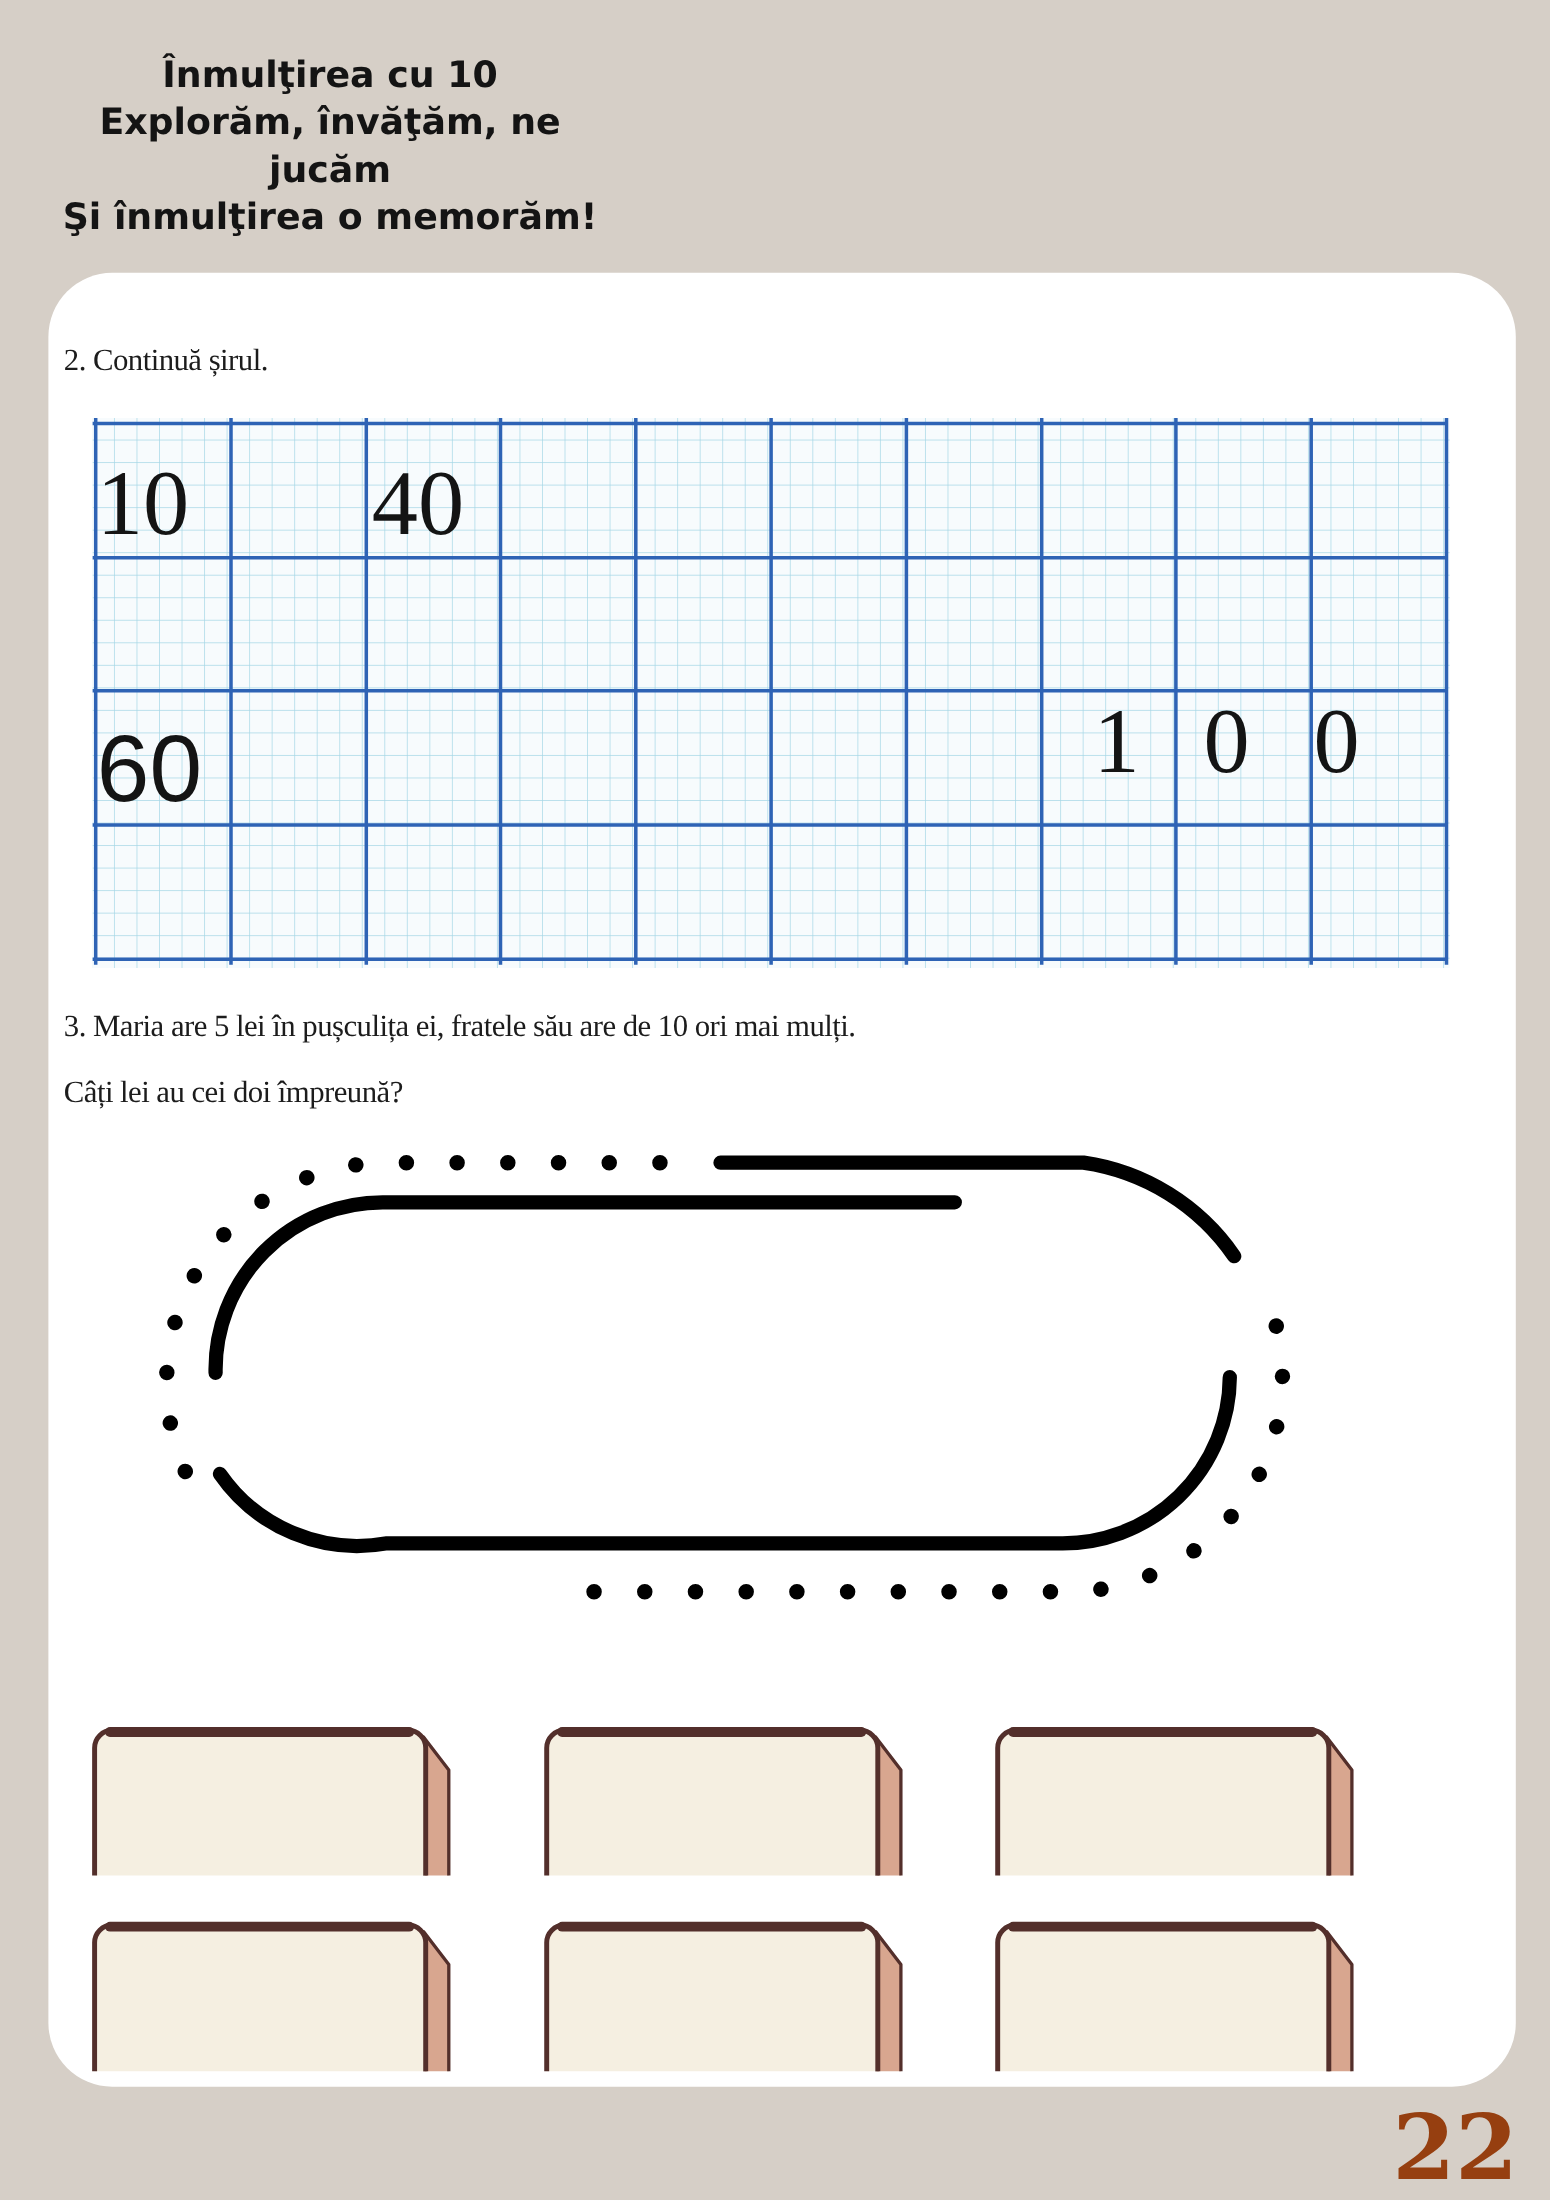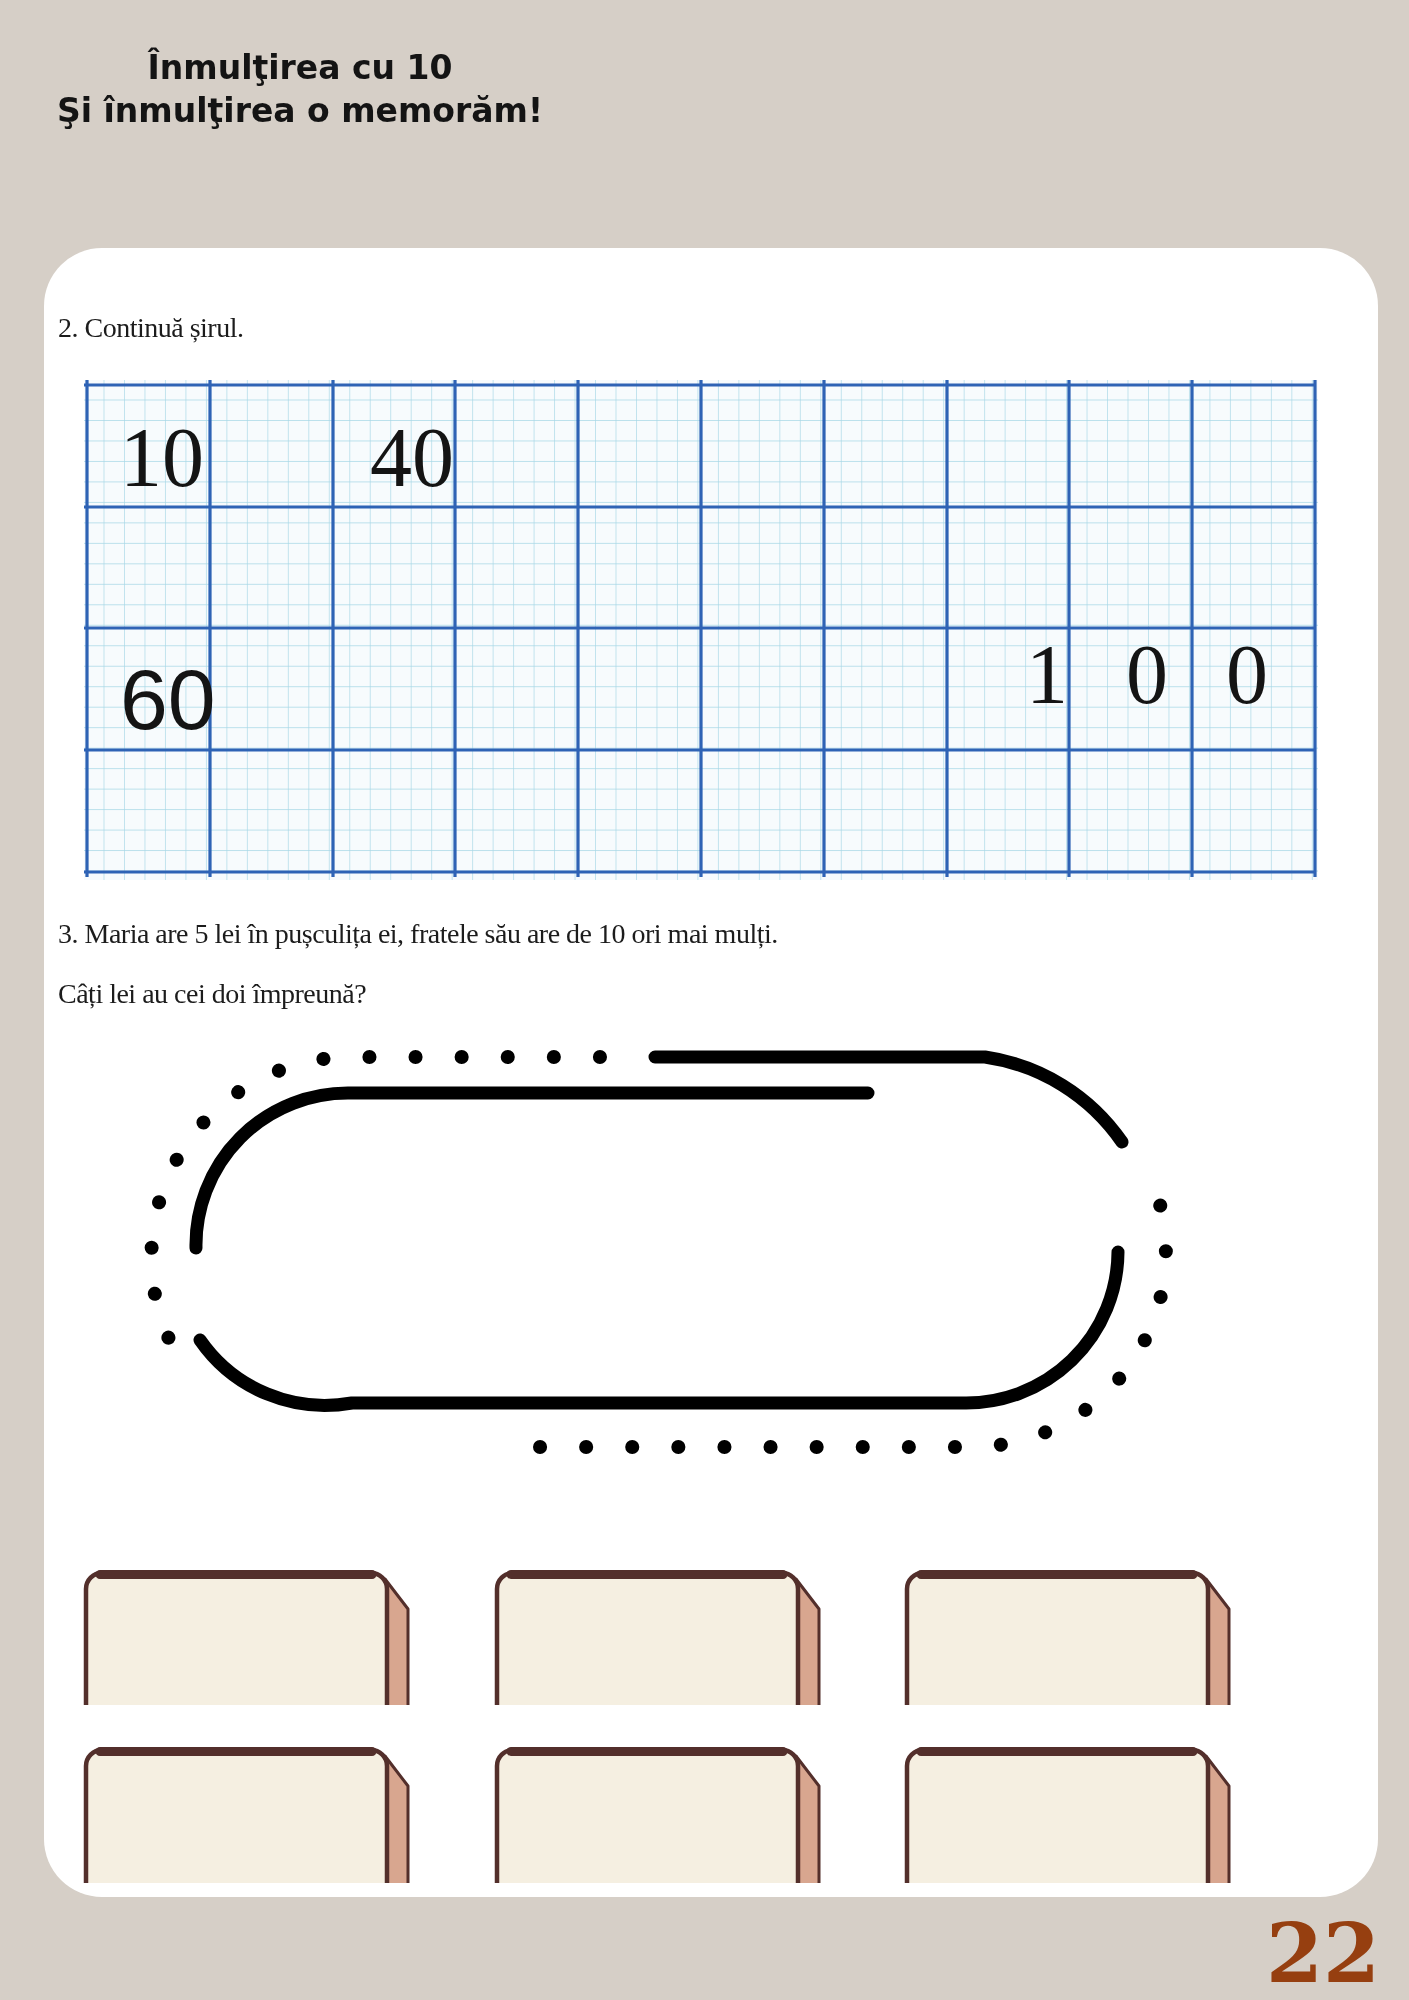--- a/index.html
+++ b/index.html
@@ -14,37 +14,38 @@
   .worksheet-card{
     position:absolute;left:44px;top:248px;width:1334px;height:1649px;
     background:#ffffff;border-radius:58px;
   }
   .prompt{
     position:absolute;font-family:"Liberation Serif",serif;font-size:28px;line-height:52px;color:#1c1c1c;
     white-space:nowrap;letter-spacing:-0.5px;
   }
   .grid-wrap{position:absolute;left:84px;top:380px;width:1234px;height:500px;}
   .grid-num{
-    position:absolute;font-family:"Liberation Serif",serif;font-size:84px;line-height:1;color:#141414;margin-left:32px;
+    position:absolute;font-family:"Liberation Serif",serif;font-size:84px;line-height:1;color:#141414;
   }
   .grid-num.rounded{font-family:Liberation Sans, sans-serif;font-size:86px;}
   .oval-wrap{position:absolute;left:135px;top:1030px;width:1050px;height:440px;}
   .answer-card{position:absolute;width:332px;overflow:hidden;}
   .pagenum{
     position:absolute;right:16px;top:1912px;width:140px;text-align:center;
     font-family:"DejaVu Serif",serif;font-weight:700;font-size:82px;line-height:1;color:#963f10;
   }
 </style>
 </head>
 <body>
 
 <div id="page-root">
 
   <div class="header">
     <div>Înmulţirea cu 10</div>
+    <div>Explorăm, învăţăm, ne jucăm</div>
     <div>Şi înmulţirea o memorăm!</div>
   </div>
 
   <div class="worksheet-card"></div>
 
   <div class="prompt" style="left:58px;top:302px;">2. Continuă șirul.</div>
 
   <div class="grid-wrap">
     <svg width="1234" height="500" viewBox="0 0 1234 500">
       <defs>

